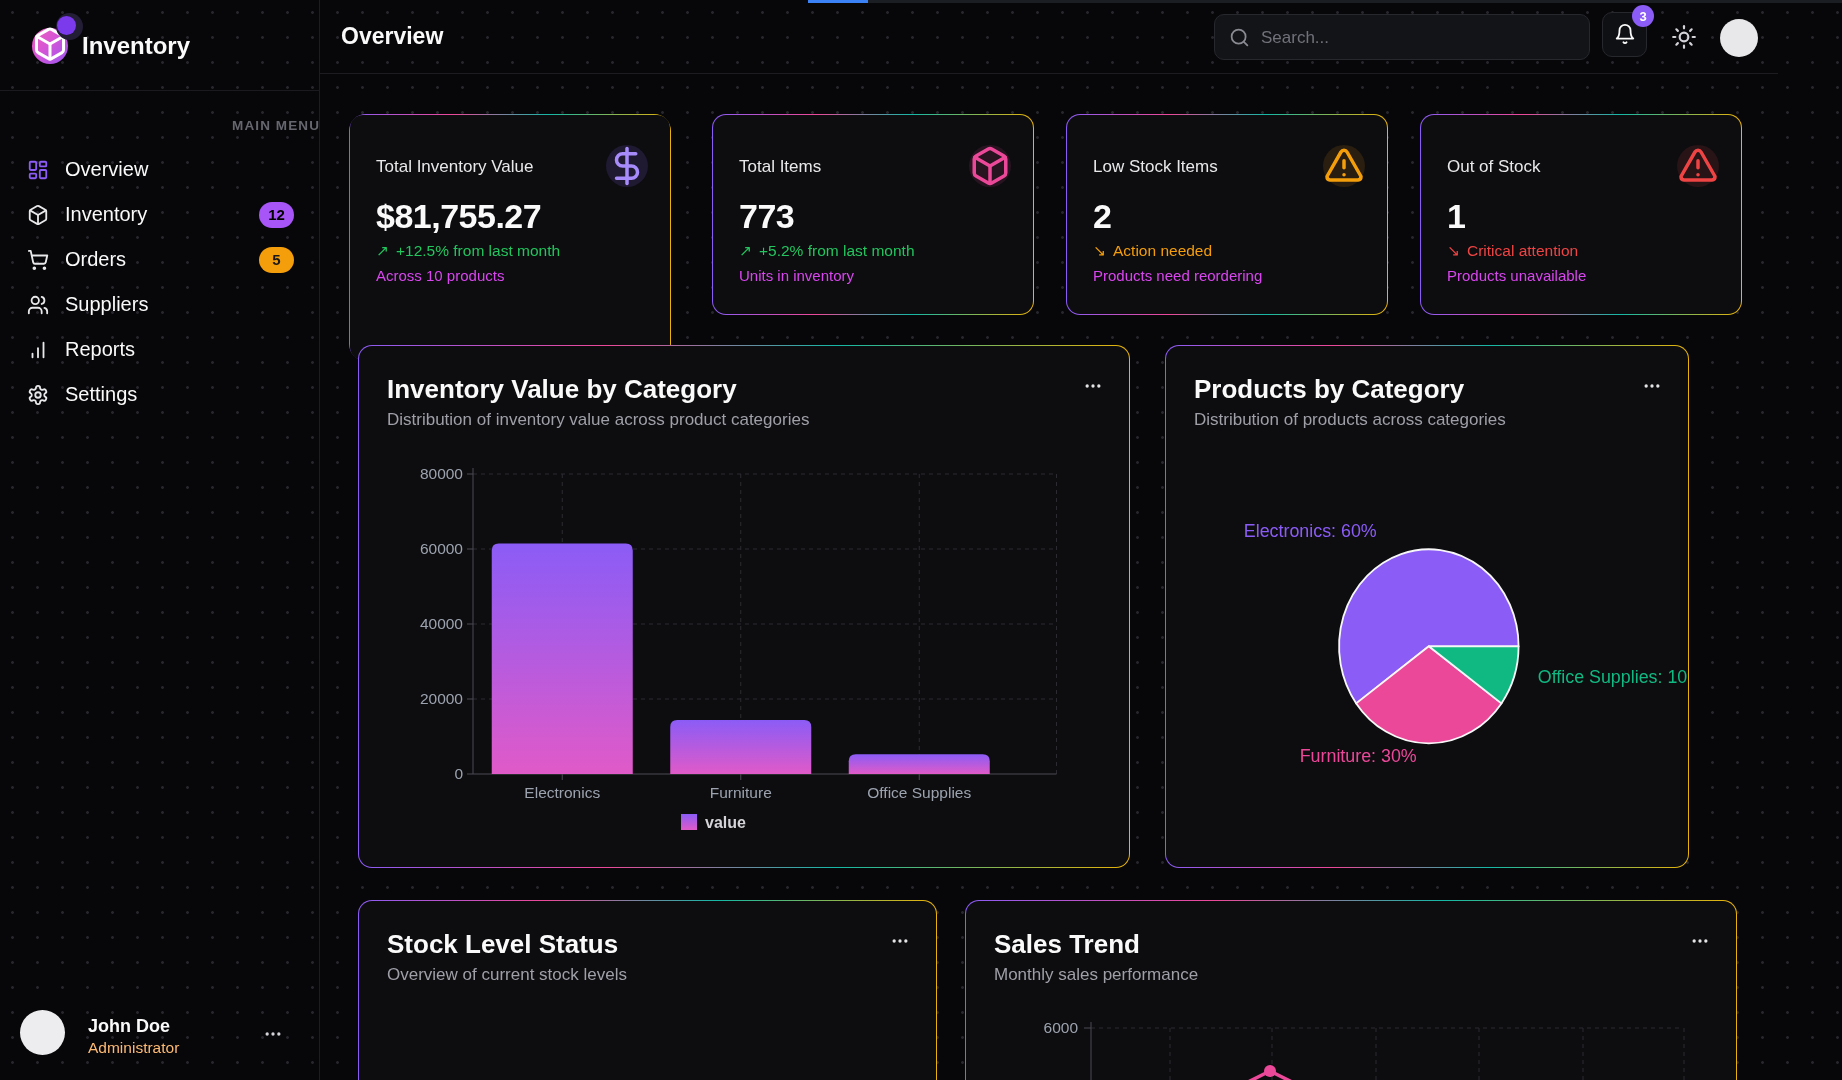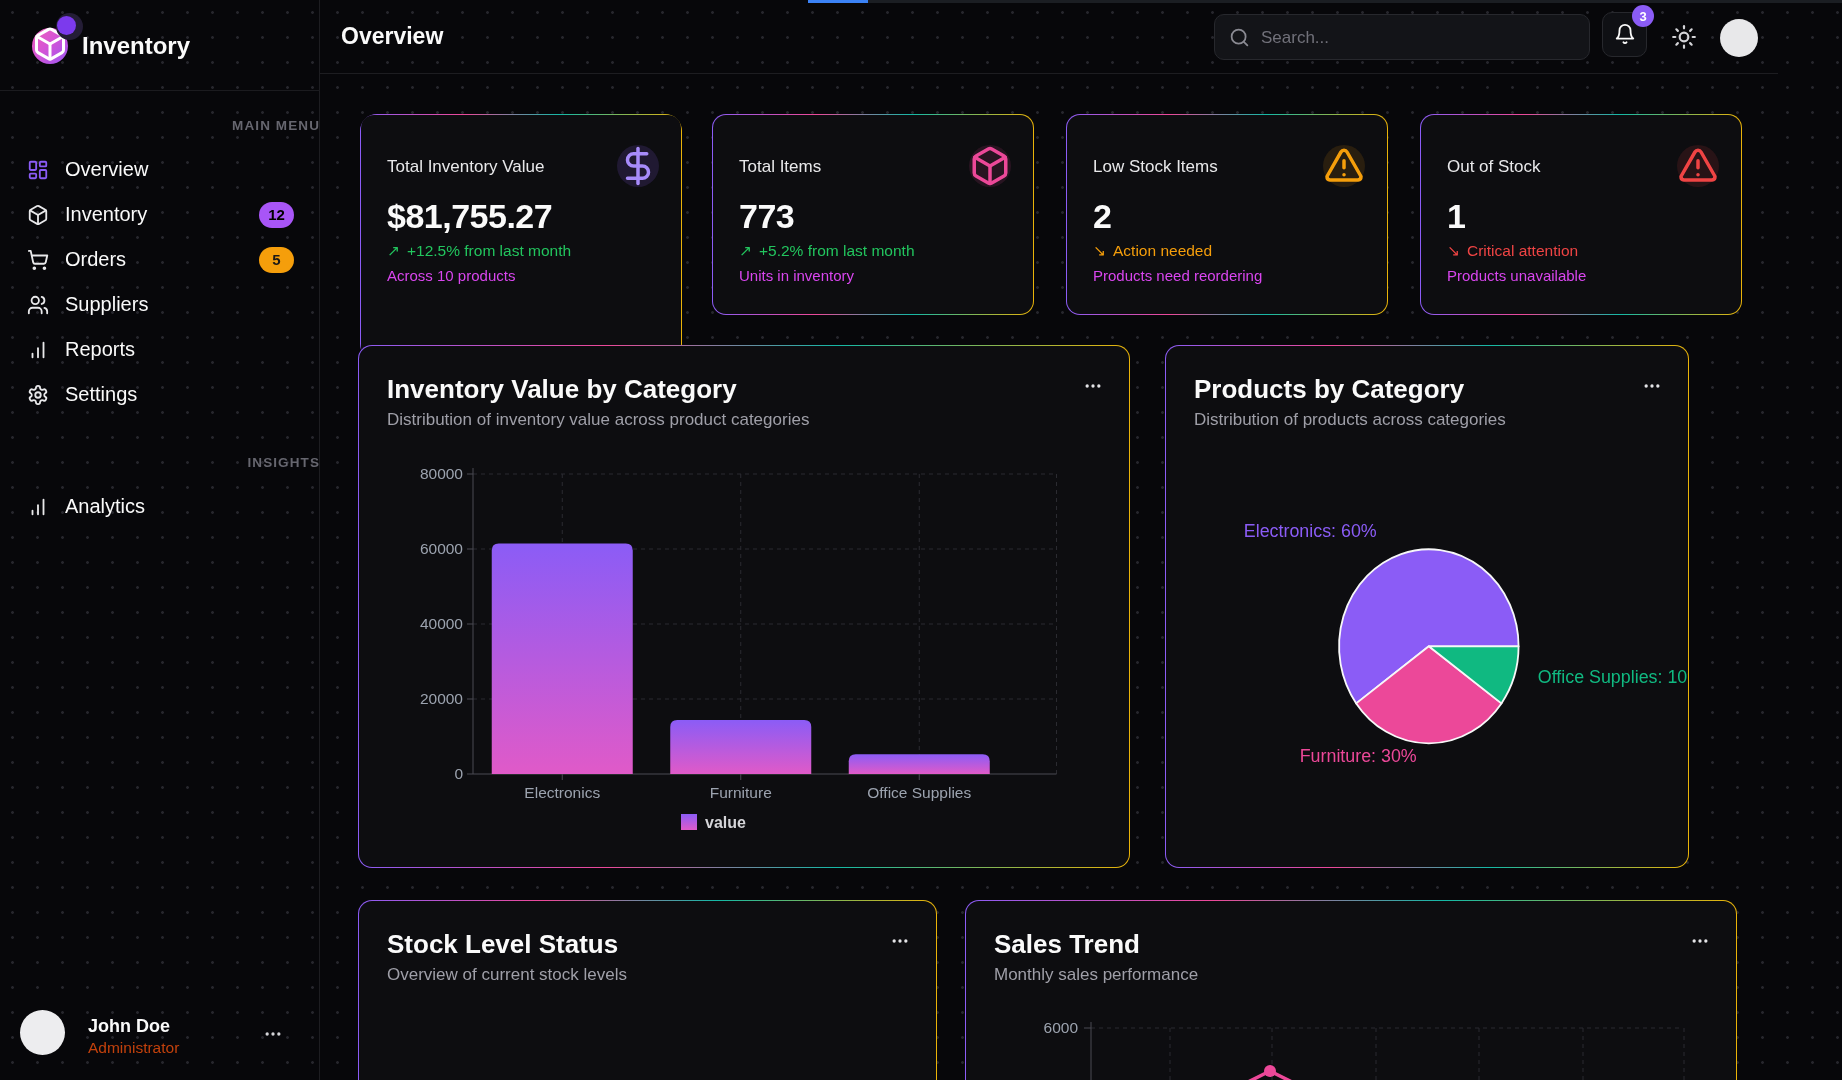--- a/index.html
+++ b/index.html
@@ -33,21 +33,21 @@
   .nav-item.active .nav-icon{color:#8b5cf6;}
   .nav-label{margin-left:16px;font-size:20px;color:#fafafa;}
   .nav-badge{position:absolute;right:26px;top:50%;transform:translateY(-50%);
     min-width:35px;height:26px;border-radius:13px;display:flex;align-items:center;justify-content:center;
     font-size:15px;font-weight:700;box-sizing:border-box;padding:0 9px;}
   .nav-badge.purple{background:#a855f7;color:#000000;}
   .nav-badge.amber{background:#f59e0b;color:#1c1917;}
   .user-card{position:absolute;left:0;top:1000px;width:320px;height:80px;}
   .user-avatar{position:absolute;left:20px;top:10px;width:45px;height:45px;border-radius:50%;background:#ededef;}
   .user-name{position:absolute;left:88px;top:16px;font-size:18px;font-weight:700;color:#fafafa;}
-  .user-role{position:absolute;left:88px;top:39px;font-size:15.5px;color:#c2410c;}
+  .user-role{position:absolute;left:88px;top:39px;font-size:15.5px;color:#fdba74;}
   .user-menu{position:absolute;right:34px;top:24px;width:26px;height:20px;color:#d4d4d8;cursor:pointer;}
   .user-menu svg{width:26px;height:20px;}
   
   .topbar{position:absolute;left:320px;top:0;width:1458px;height:74px;border-bottom:1px solid #1d1d21;box-sizing:border-box;}
   .page-title{position:absolute;left:21px;top:23px;font-size:23px;font-weight:700;margin:0;color:#fafafa;}
   .search-box{position:absolute;left:894px;top:14px;width:376px;height:46px;background:#131418;
     border:1px solid #27282d;border-radius:10px;box-sizing:border-box;}
   .search-icon{position:absolute;left:14px;top:12px;width:21px;height:21px;color:#8a8a92;}
   .search-icon svg{width:21px;height:21px;}
   .search-input{position:absolute;left:44px;top:1px;width:320px;height:42px;background:transparent;border:none;outline:none;
@@ -160,33 +160,20 @@
         <div class="nav-item">
           <span class="nav-icon">
             <svg viewBox="0 0 24 24" fill="none" stroke="currentColor" stroke-width="2" stroke-linecap="round" stroke-linejoin="round" style="width:100%;height:100%">
               <path d="M12.22 2h-.44a2 2 0 0 0-2 2v.18a2 2 0 0 1-1 1.73l-.43.25a2 2 0 0 1-2 0l-.15-.08a2 2 0 0 0-2.73.73l-.22.38a2 2 0 0 0 .73 2.73l.15.1a2 2 0 0 1 1 1.72v.51a2 2 0 0 1-1 1.74l-.15.09a2 2 0 0 0-.73 2.73l.22.38a2 2 0 0 0 2.73.73l.15-.08a2 2 0 0 1 2 0l.43.25a2 2 0 0 1 1 1.73V20a2 2 0 0 0 2 2h.44a2 2 0 0 0 2-2v-.18a2 2 0 0 1 1-1.73l.43-.25a2 2 0 0 1 2 0l.15.08a2 2 0 0 0 2.73-.73l.22-.39a2 2 0 0 0-.73-2.73l-.15-.08a2 2 0 0 1-1-1.74v-.5a2 2 0 0 1 1-1.74l.15-.09a2 2 0 0 0 .73-2.73l-.22-.38a2 2 0 0 0-2.73-.73l-.15.08a2 2 0 0 1-2 0l-.43-.25a2 2 0 0 1-1-1.73V4a2 2 0 0 0-2-2z"></path>
               <circle cx="12" cy="12" r="3"></circle>
             </svg>
           </span>
           <span class="nav-label">Settings</span>
         </div>
       </div>
-      <div class="nav-section">
-        <div class="nav-section-label">INSIGHTS</div>
-        <div class="nav-item">
-          <span class="nav-icon">
-            <svg viewBox="0 0 24 24" fill="none" stroke="currentColor" stroke-width="2" stroke-linecap="round" stroke-linejoin="round" style="width:100%;height:100%">
-              <path d="M6 20v-4"></path>
-              <path d="M12 20V10"></path>
-              <path d="M18 20V4"></path>
-            </svg>
-          </span>
-          <span class="nav-label">Analytics</span>
-        </div>
-      </div>
     </nav>
   <div class="user-card">
     <div class="user-avatar"></div>
     <div class="user-name">John Doe</div>
     <div class="user-role">Administrator</div>
     <div class="user-menu"><svg viewBox="0 0 24 24" fill="currentColor" style="width:100%;height:100%">
           <circle cx="5" cy="12" r="2"></circle>
           <circle cx="12" cy="12" r="2"></circle>
           <circle cx="19" cy="12" r="2"></circle>
         </svg></div>
@@ -217,21 +204,21 @@
         <path d="m17.66 17.66 1.41 1.41"></path>
         <path d="M2 12h2"></path>
         <path d="M20 12h2"></path>
         <path d="m6.34 17.66-1.41 1.41"></path>
         <path d="m19.07 4.93-1.41 1.41"></path>
       </svg></div>
   <div class="topbar-avatar"></div>
 </header>
 
 <div id="stat-cards">
-    <section class="gpanel" style="left: 360px; top: 114px; width: 322px; height: 247px; border-radius: 17px;">
+    <section class="gpanel" style="left: 349px; top: 114px; width: 322px; height: 247px; border-radius: 17px;">
       <div class="gpanel-inner">
         <div class="stat-title">Total Inventory Value</div>
         <div class="stat-icon" style="background: rgba(139, 92, 246, 0.15); color: rgb(167, 139, 250);">
           <svg viewBox="0 0 24 24" fill="none" stroke="currentColor" stroke-width="2" stroke-linecap="round" stroke-linejoin="round" style="width:100%;height:100%">
             <path d="M12 2v20"></path>
             <path d="M17 5H9.5a3.5 3.5 0 0 0 0 7h5a3.5 3.5 0 0 1 0 7H6"></path>
           </svg>
         </div>
         <div class="stat-value">$81,755.27</div>
         <div class="stat-delta" style="color: rgb(34, 197, 94);"><span>↗</span><span style="margin-left: 7px;">+12.5% from last month</span></div>

